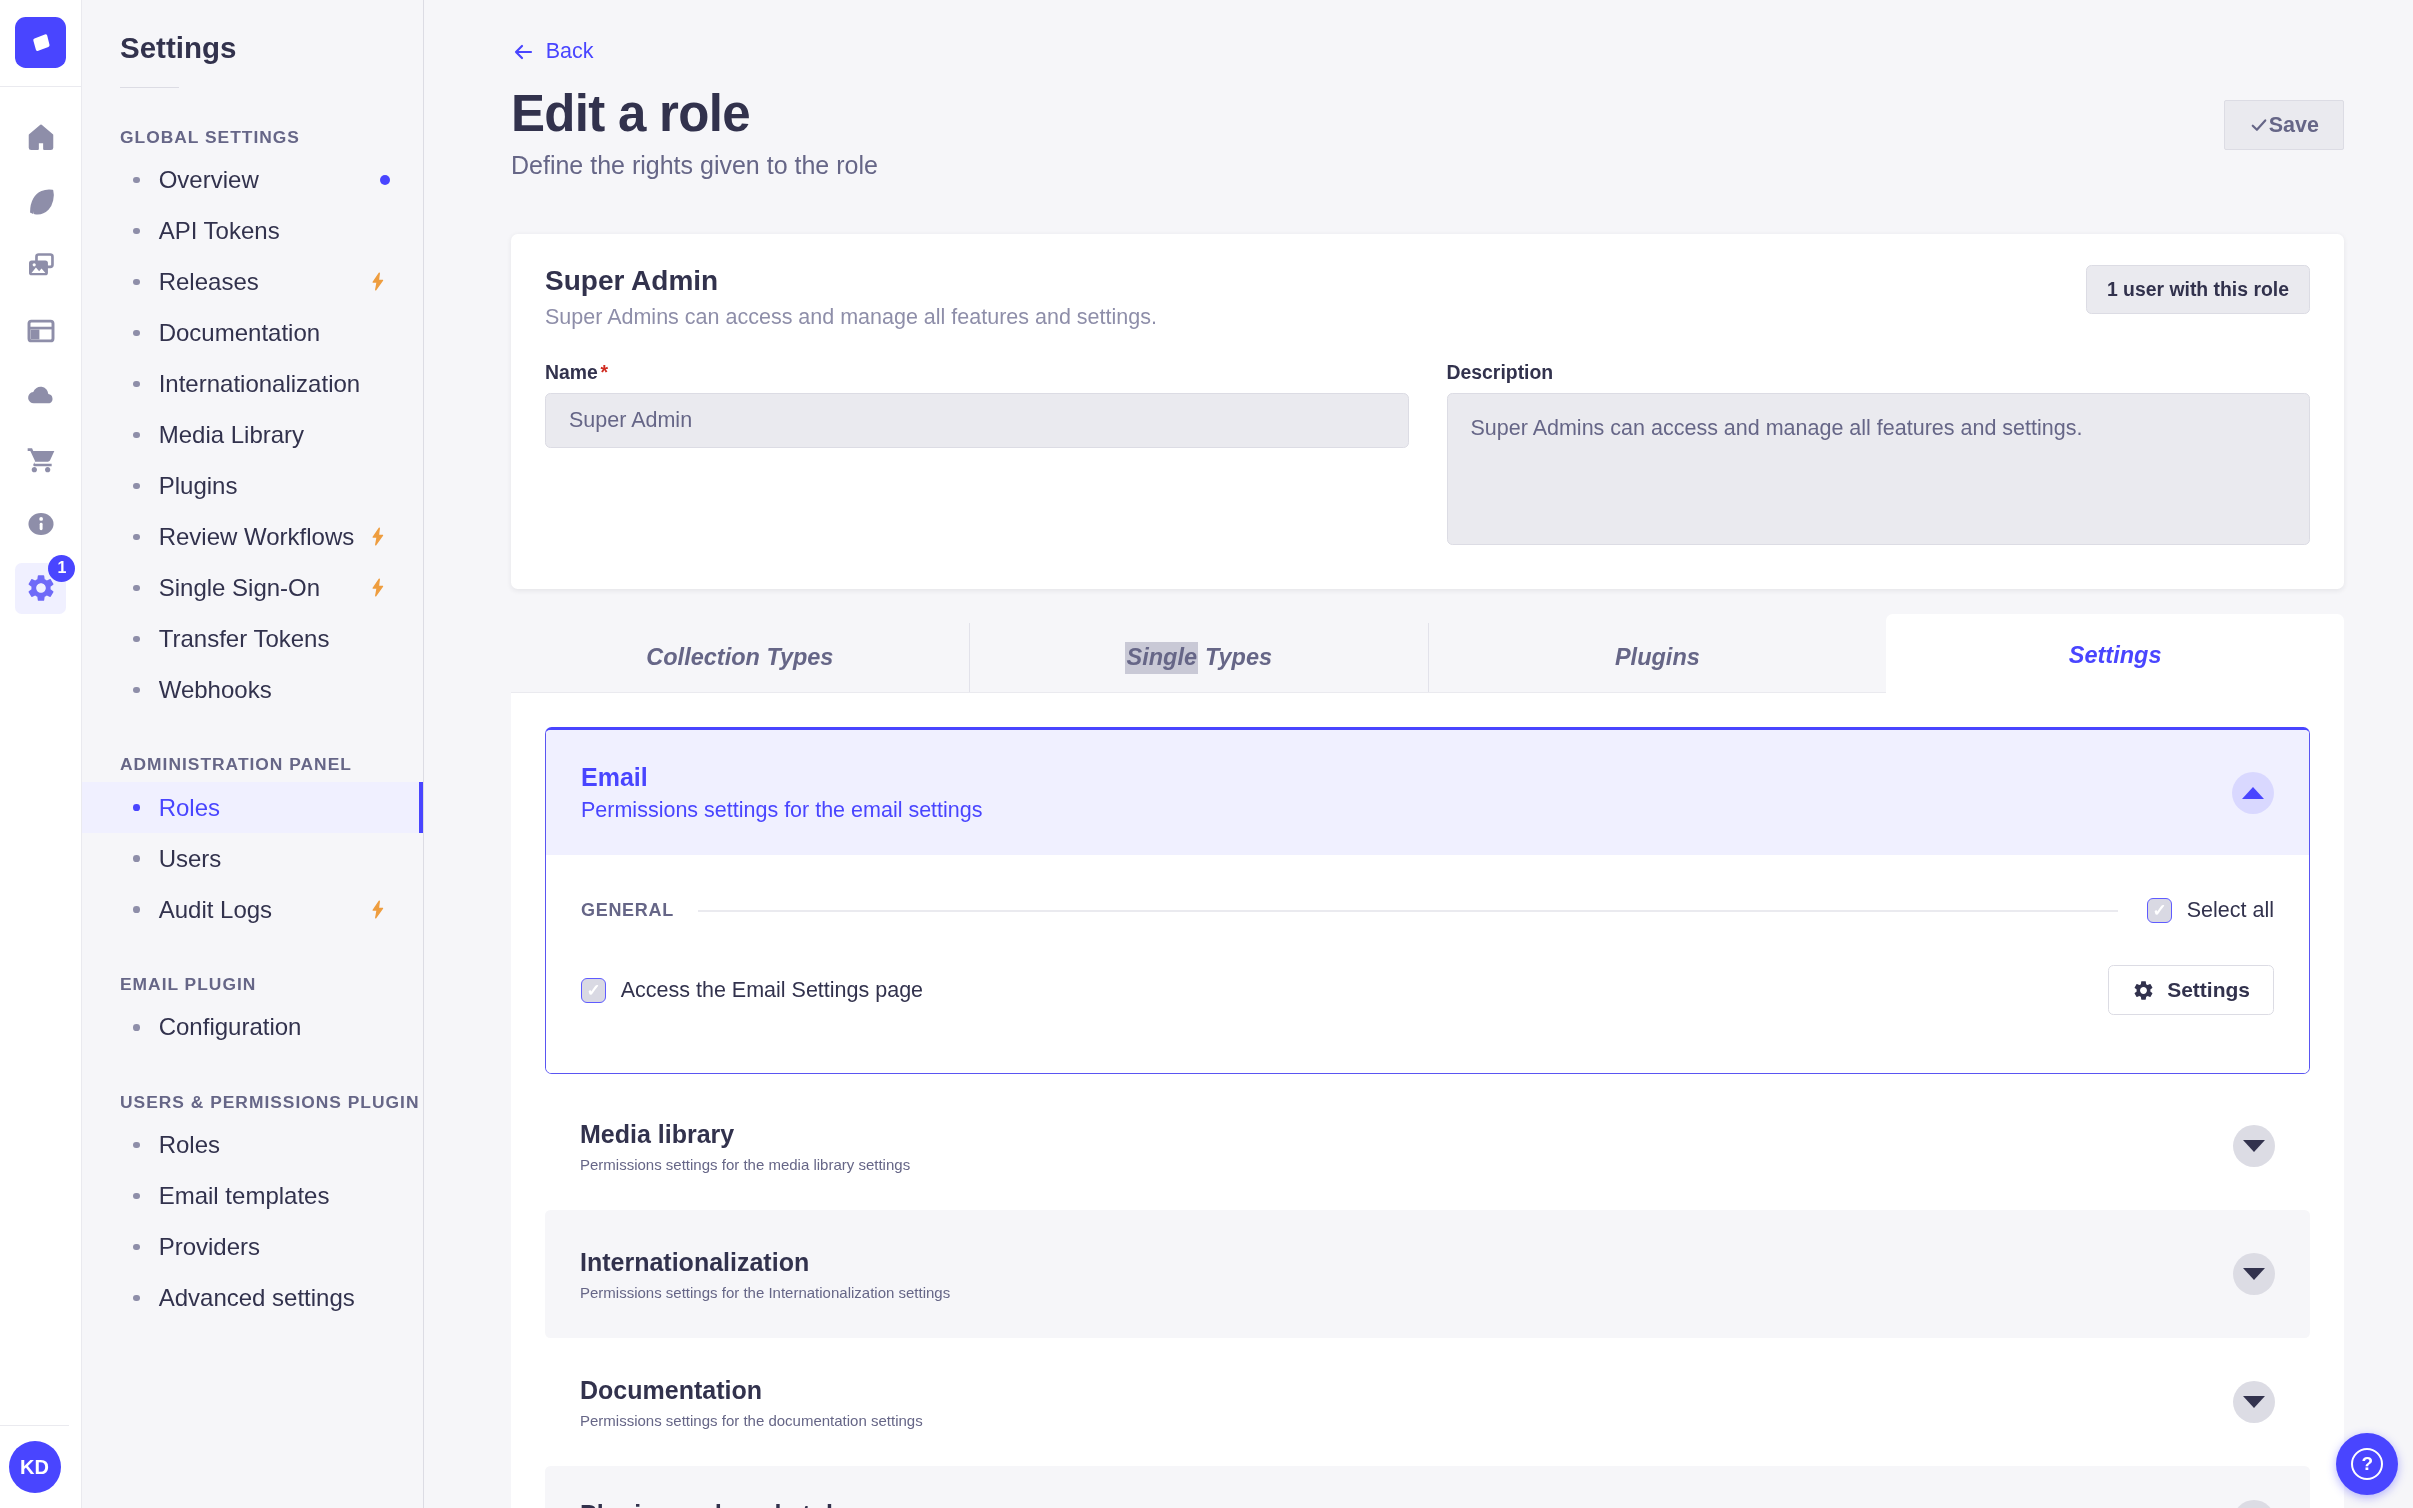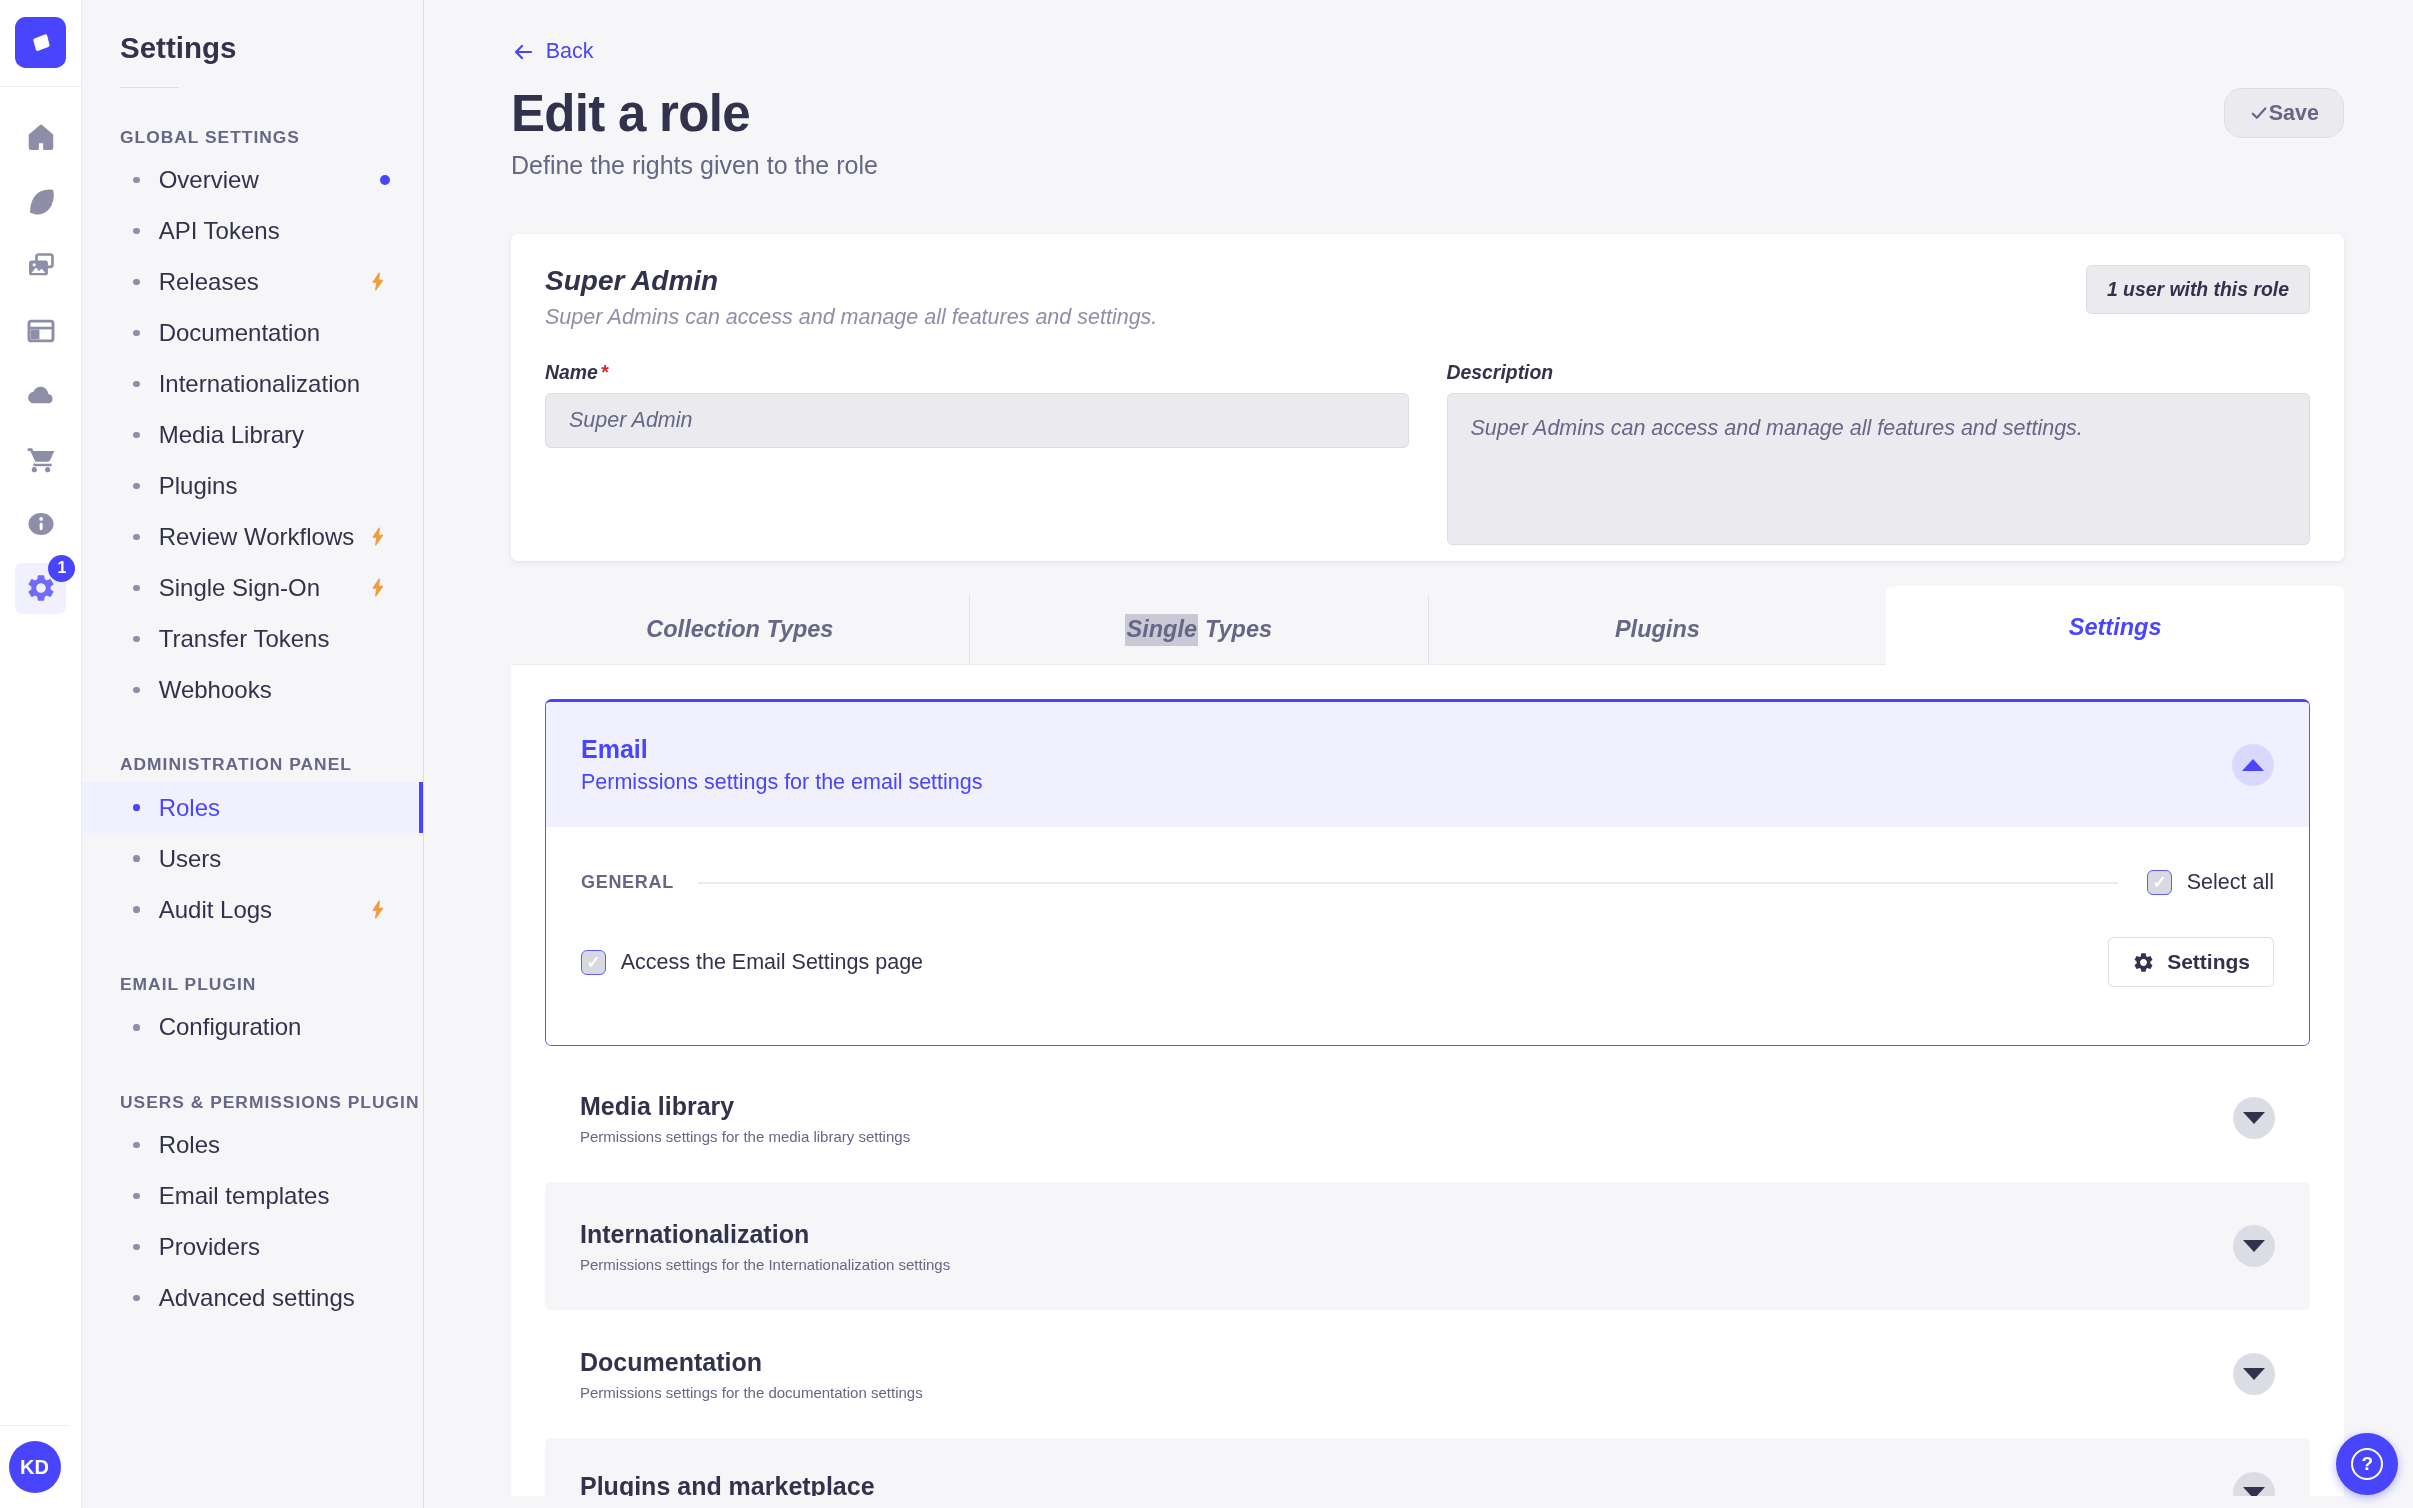--- a/index.html
+++ b/index.html
@@ -43,29 +43,29 @@
   .notif { width:10px; height:10px; border-radius:50%; background:#4945ff; }
   .bolt svg { width:21.5px; height:21.5px; }
 
   
   .main { margin-left:424px; height:1508px; position:relative; padding:0 69px 0 87px; }
   .back-row { padding-top:39px; display:flex; align-items:center; gap:10.7px; width:max-content; cursor:pointer; }
   .back-row svg { width:24px; height:24px; }
   .back-label { font-size:21.5px; color:#4945ff; font-weight:500; }
   .h1 { margin-top:20px; font-size:51px; font-weight:bold; color:#32324d; letter-spacing:-0.7px; }
   .h-sub { margin-top:8px; font-size:25px; color:#666687; }
-  .save-btn { position:absolute; top:88px; right:69px; height:50px; padding:0 24px;
-    background:#eaeaef; border:0.7px solid #dcdce4; border-radius:18px;
+  .save-btn { position:absolute; top:100px; right:69px; height:50px; padding:0 24px;
+    background:#eaeaef; border:0.7px solid #dcdce4; border-radius:2px;
     display:flex; align-items:center; gap:0; cursor:pointer; }
   .save-btn svg { width:20px; height:20px; }
   .save-label { font-size:21.5px; font-weight:600; color:#666687; }
 
   
-  .card { margin-top:54px; background:#fff; border-radius:6.7px; padding:31px 34px 16px;
-    box-shadow:0 1.3px 5.4px rgba(33,33,52,.08);font-style:italic; }
+  .card { margin-top:54px; background:#fff; border-radius:6.7px; padding:31px 34px 44px;
+    box-shadow:0 1.3px 5.4px rgba(33,33,52,.08); }
   .card-head { display:flex; justify-content:space-between; align-items:flex-start; }
   .card-title { font-size:28px; font-weight:bold; color:#32324d; }
   .card-sub { margin-top:8px; font-size:21.5px; color:#8e8ea9; }
   .chip { border:0.7px solid #dcdce4; background:#eaeaef; border-radius:5.4px; padding:12px 20px;
     font-size:19.4px; font-weight:600; color:#32324d; cursor:pointer; }
   .fields { margin-top:31px; display:flex; gap:38px; }
   .field { flex:1; }
   .flabel { font-size:19.4px; font-weight:600; color:#32324d; }
   .req { color:#d02b20; margin-left:2.7px; }
   .input { margin-top:9.4px; height:55px; background:#eaeaef; border:0.7px solid #dcdce4;

